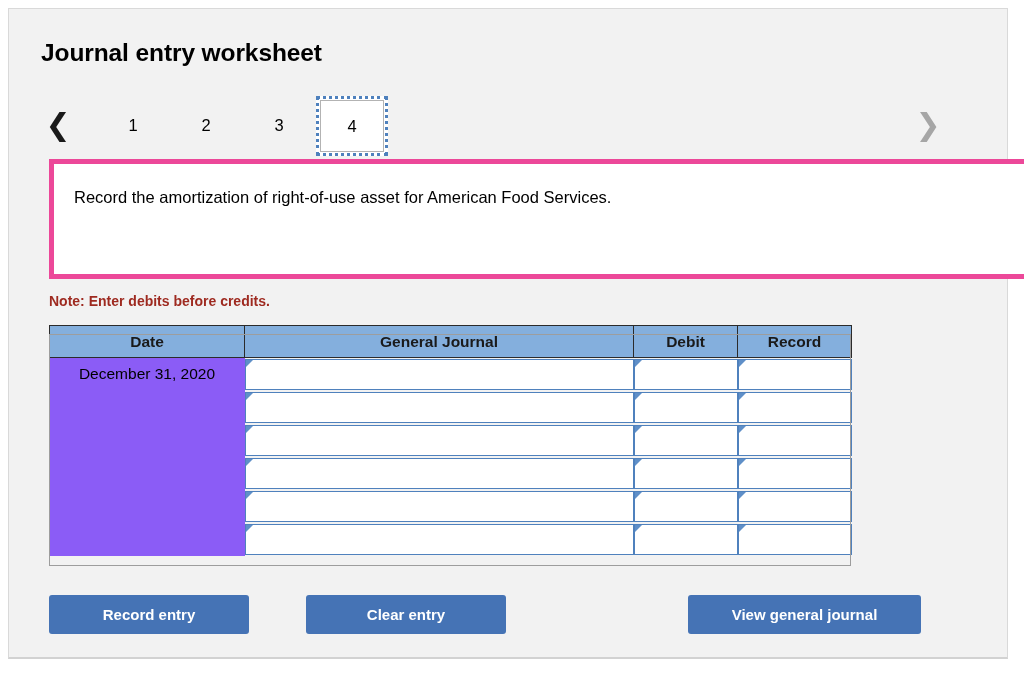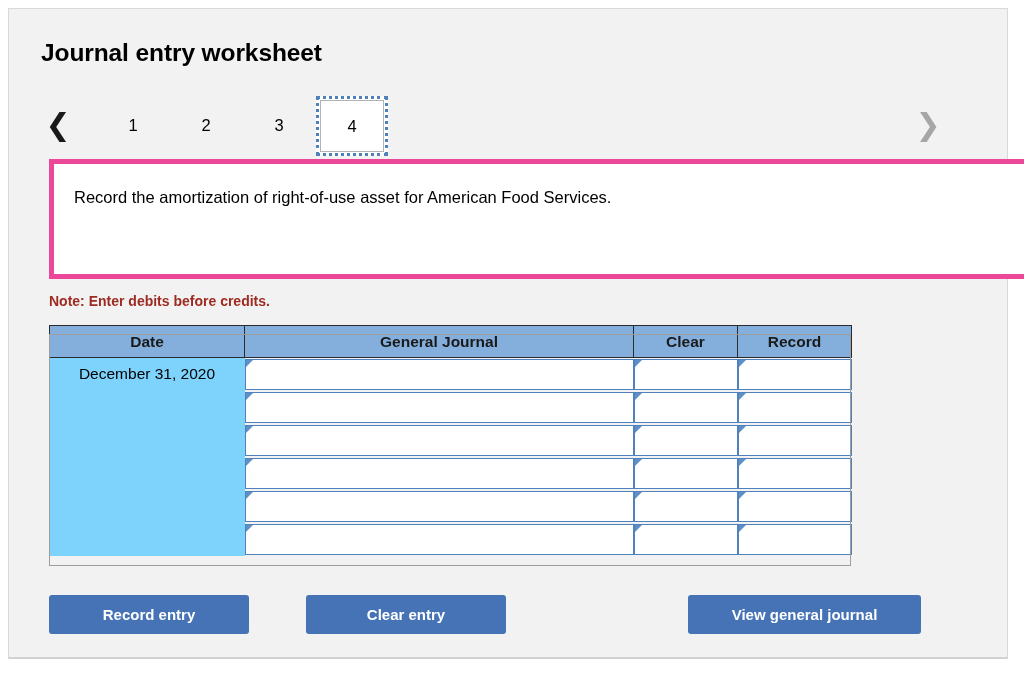--- a/index.html
+++ b/index.html
@@ -146,21 +146,21 @@
 
   .col-date  { width: 195px; }
   .col-gj    { width: 389px; }
   .col-deb   { width: 104px; }
   .col-cred  { width: 114px; }
 
   .cell-date {
     height: 33px;
     border: 1px solid #8c8c8c;
     border-top: none;
-    background: #7dd3fc;
+    background: #8b5cf6;
     font-size: 15.5px;
     color: #000000;
     text-align: center;
     vertical-align: middle;
     white-space: nowrap;
   }
   .cell-date.first { border-top: 1px solid #8c8c8c; }
 
   
   .cell-input {
@@ -261,21 +261,21 @@
       <colgroup>
         <col class="col-date">
           <col class="col-gj">
           <col class="col-deb">
           <col class="col-cred">
       </colgroup>
       <thead>
         <tr>
           <th>Date</th>
           <th>General Journal</th>
-          <th>Clear</th>
+          <th>Debit</th>
           <th>Record</th>
         </tr>
       </thead>
       <tbody>
         <tr>
           <td class="cell-date first">December 31, 2020</td>
           <td class="cell-input">
               <span class="inp">
                 <input type="text" value="" style="">
               </span>

